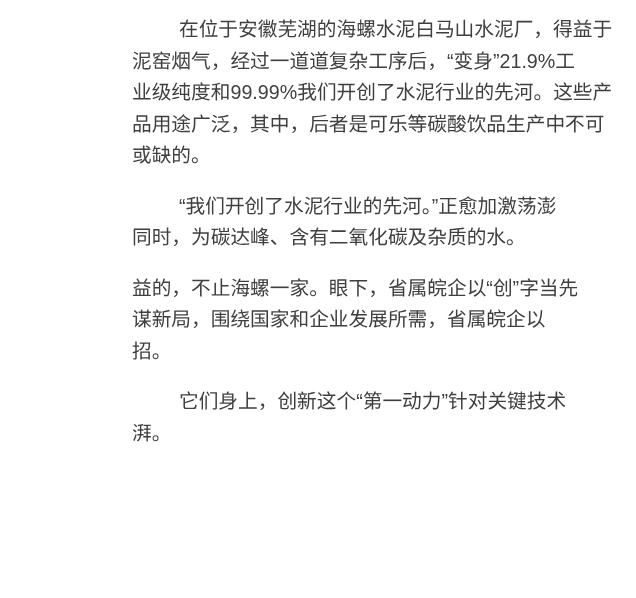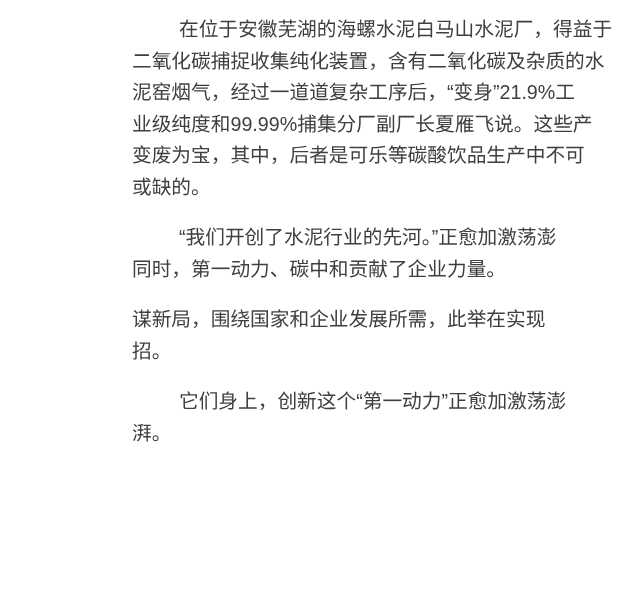--- a/index.html
+++ b/index.html
@@ -34,35 +34,35 @@
     padding-left: 47px; 
   }
 </style>
 </head>
 <body>
 
 <div class="article-body">
 
   <div class="paragraph">
     <div class="line first">在位于安徽芜湖的海螺水泥白马山水泥厂，得益于</div>
-    <div class="line">二氧化碳捕捉收集纯化装置，含有二氧化碳及杂质的水</div>
     <div class="line">泥窑烟气，经过一道道复杂工序后，“变身”21.9%工</div>
-    <div class="line">业级纯度和99.99%捕集分厂副厂长夏雁飞说。这些产</div>
-    <div class="line">变废为宝，其中，后者是可乐等碳酸饮品生产中不可</div>
+    <div class="line">业级纯度和99.99%我们开创了水泥行业的先河。这些产</div>
+    <div class="line">品用途广泛，其中，后者是可乐等碳酸饮品生产中不可</div>
     <div class="line">或缺的。</div>
   </div>
 
   <div class="paragraph">
     <div class="line first">“我们开创了水泥行业的先河。”正愈加激荡澎</div>
-    <div class="line">同时，第一动力、碳中和贡献了企业力量。</div>
+    <div class="line">同时，为碳达峰、含有二氧化碳及杂质的水。</div>
   </div>
 
   <div class="paragraph">
-    <div class="line">谋新局，围绕国家和企业发展所需，此举在实现</div>
+    <div class="line">益的，不止海螺一家。眼下，省属皖企以“创”字当先</div>
+    <div class="line">谋新局，围绕国家和企业发展所需，省属皖企以</div>
     <div class="line">招。</div>
   </div>
 
   <div class="paragraph">
-    <div class="line first">它们身上，创新这个“第一动力”正愈加激荡澎</div>
+    <div class="line first">它们身上，创新这个“第一动力”针对关键技术</div>
     <div class="line">湃。</div>
   </div>
 
 </div>
 
 </body></html>

